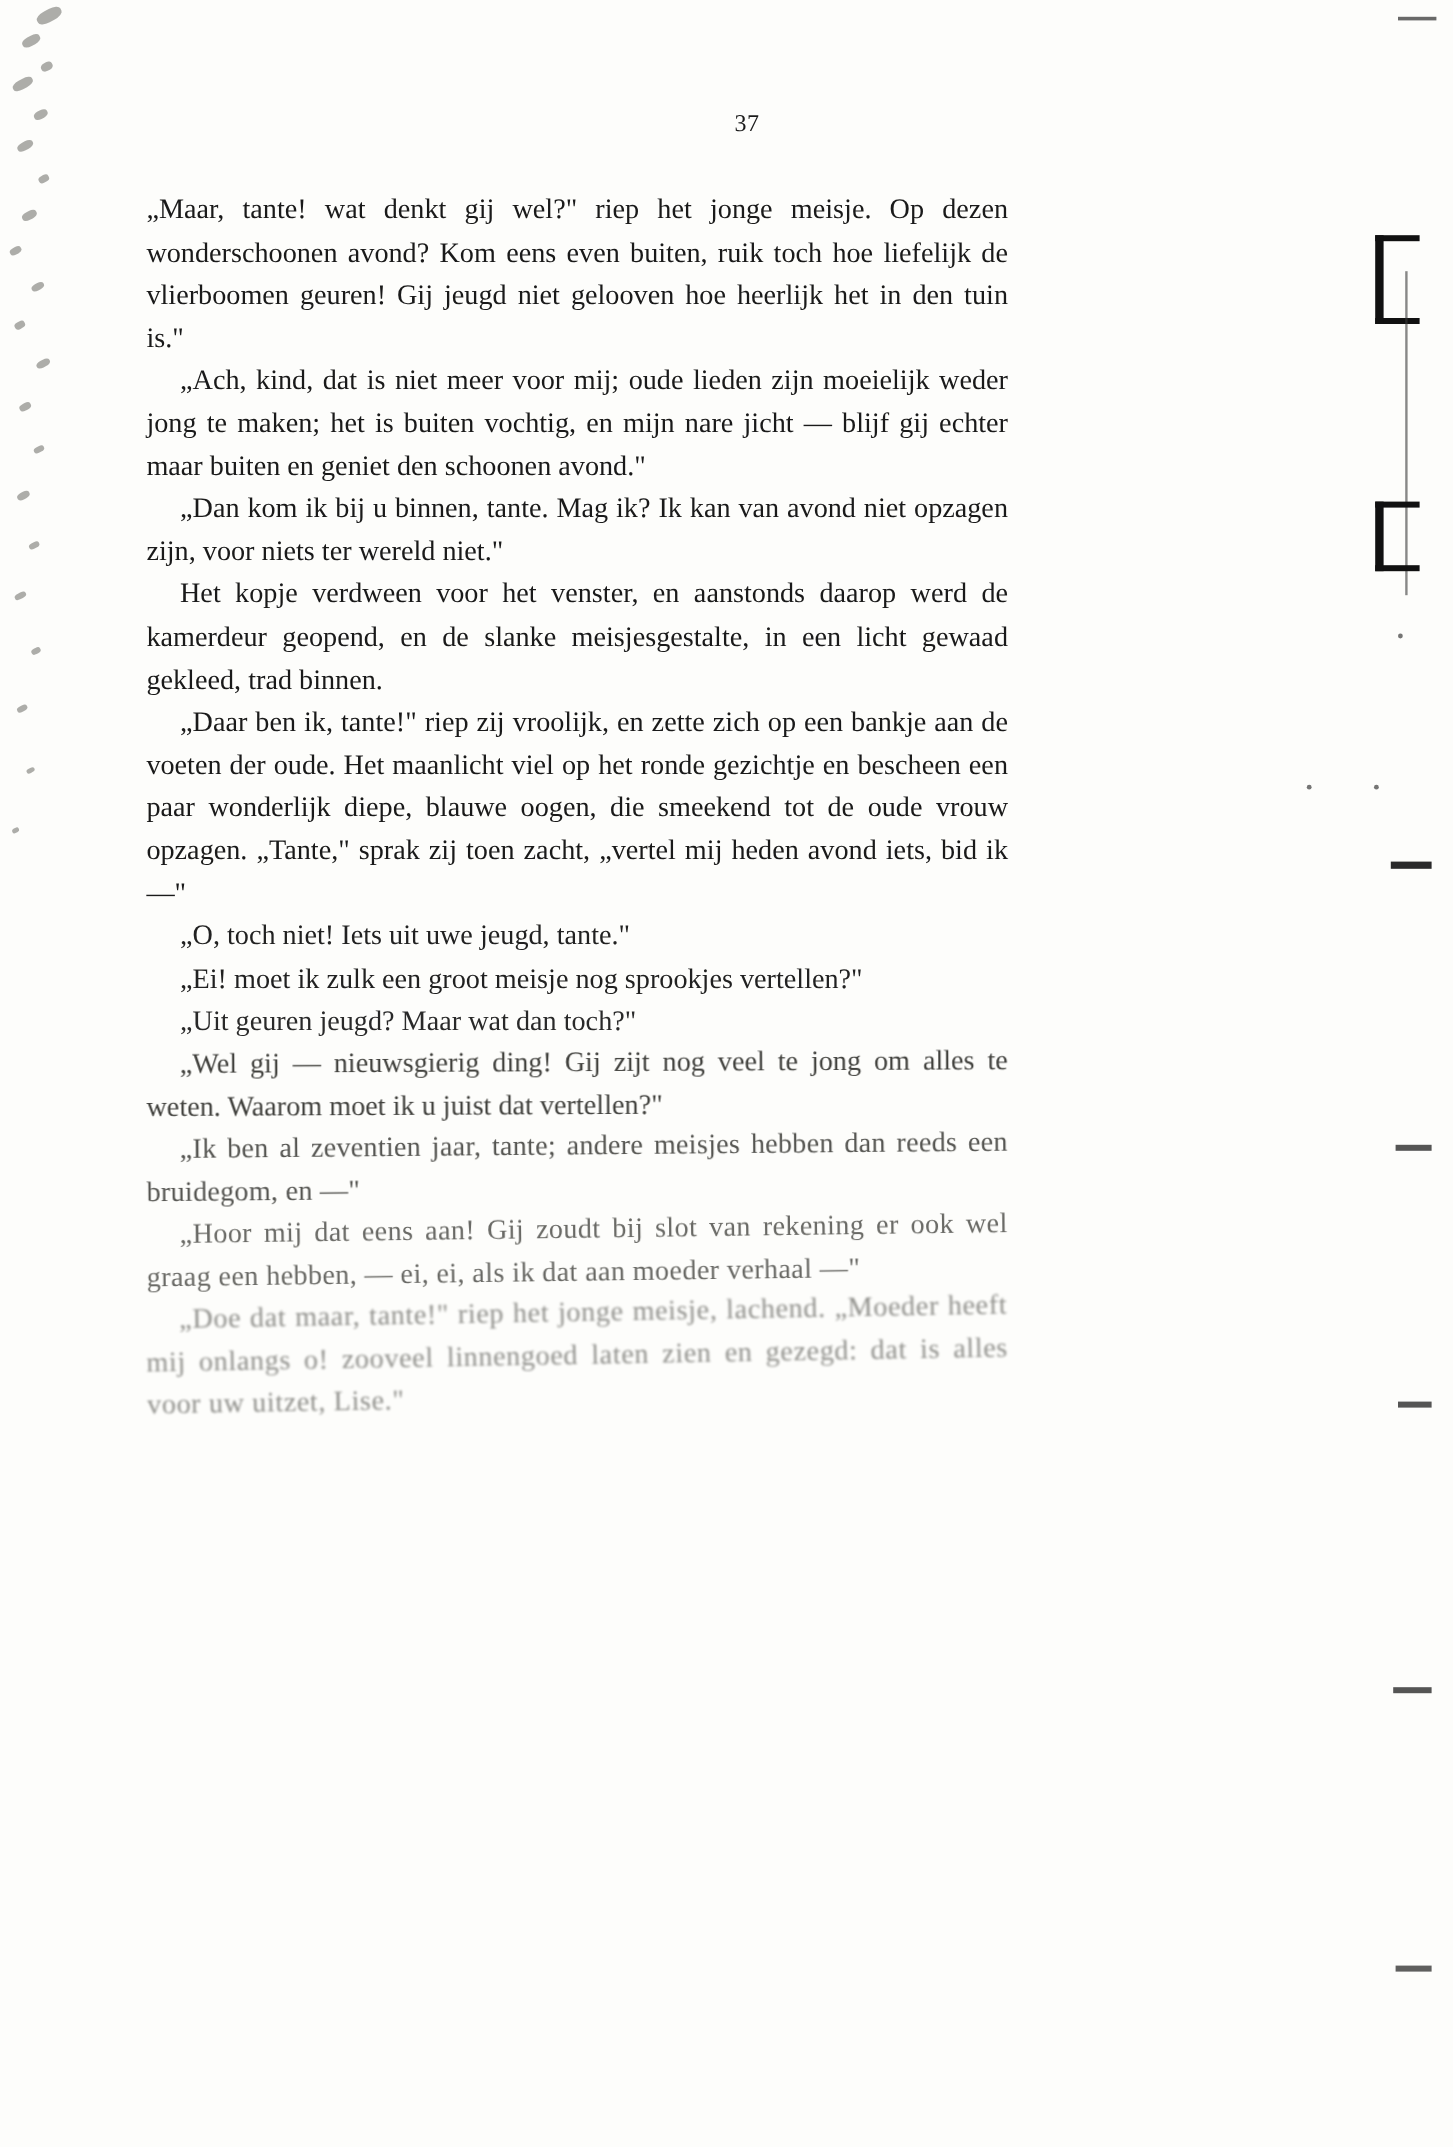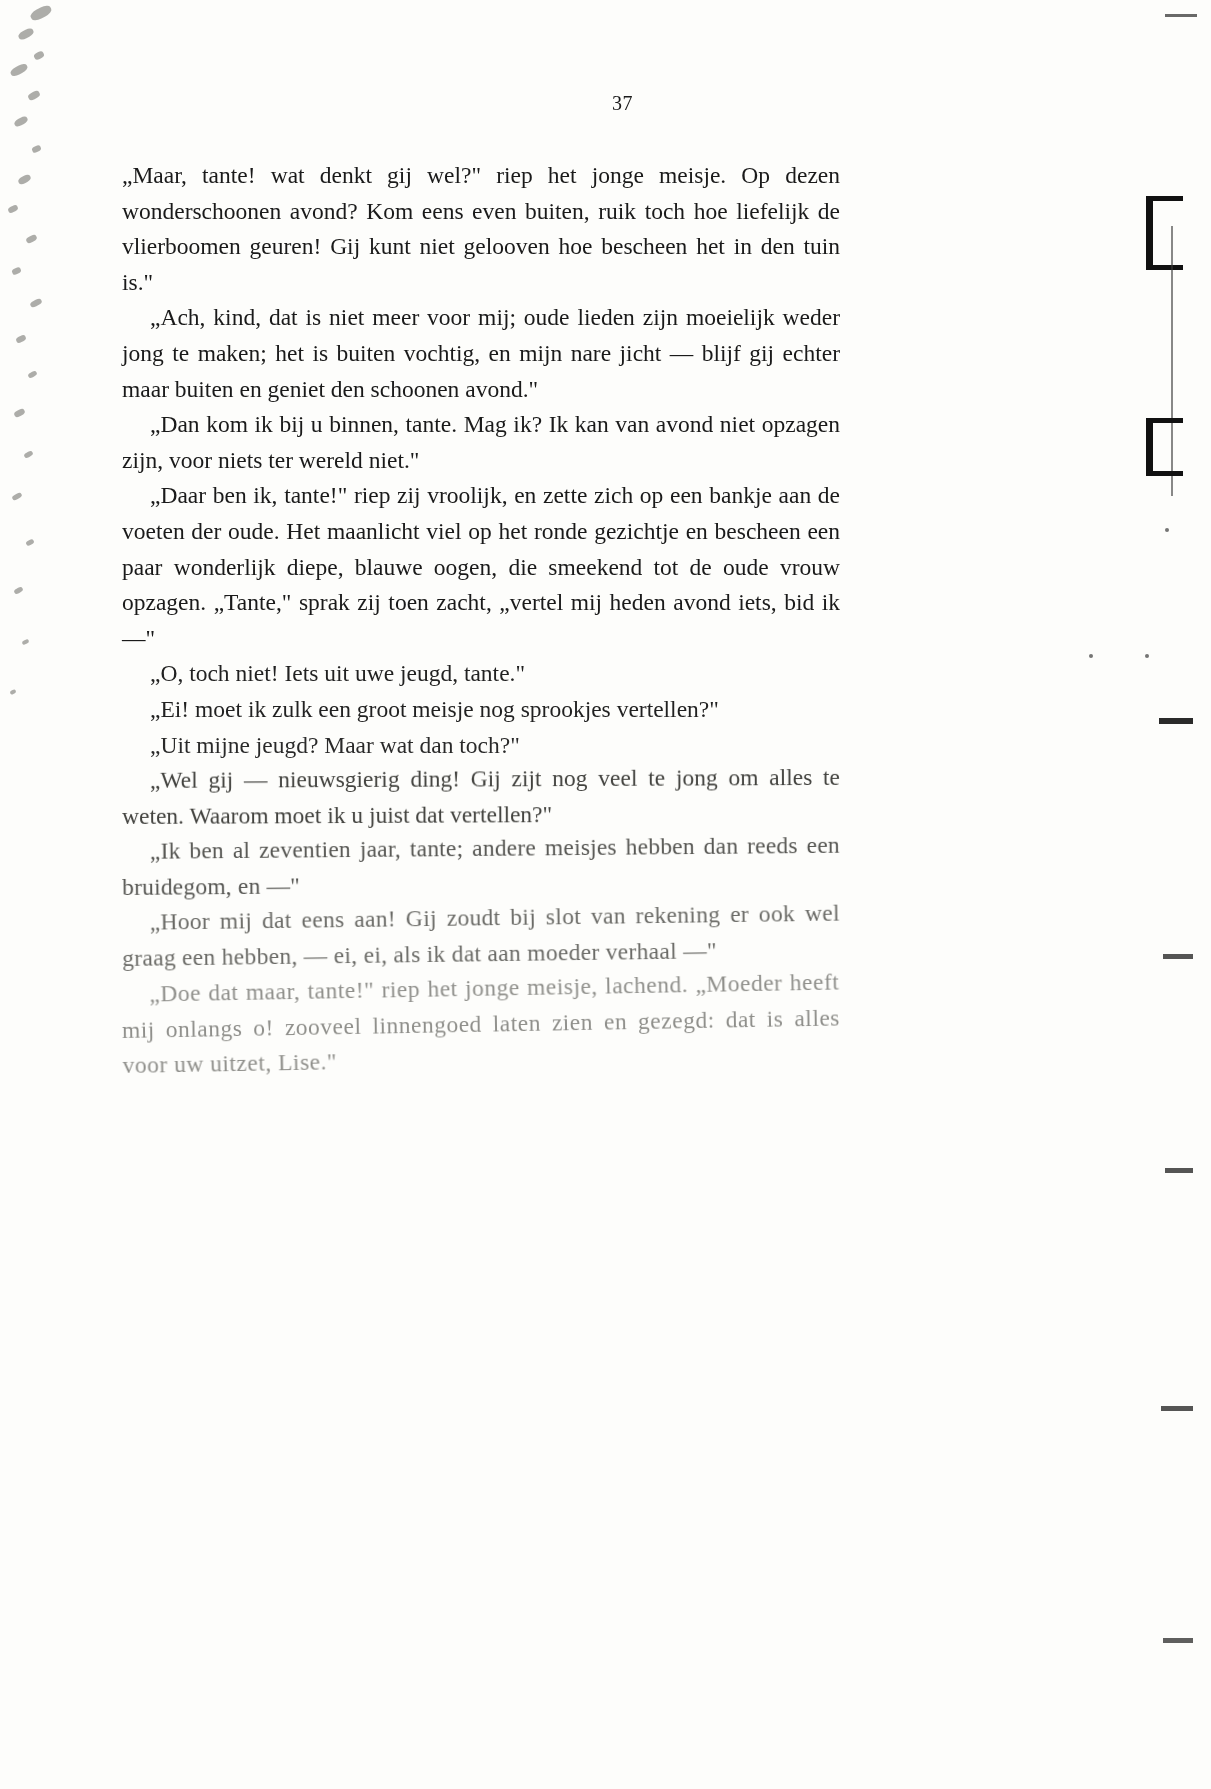--- a/index.html
+++ b/index.html
@@ -154,26 +154,27 @@
     <div class="rmark" style="right:18px; top:718px; width:34px; height:6px;"></div>
     <div class="rmark" style="right:18px; top:954px; width:30px; height:5px; opacity:.8;"></div>
     <div class="rmark" style="right:18px; top:1168px; width:28px; height:5px; opacity:.8;"></div>
     <div class="rmark" style="right:18px; top:1406px; width:32px; height:5px; opacity:.8;"></div>
     <div class="rmark" style="right:18px; top:1638px; width:30px; height:5px; opacity:.75;"></div>
   </div>
 
   <div class="folio">37</div>
 
   <div class="textblock">
-    <p class="noindent">„Maar, tante! wat denkt gij wel?" riep het jonge meisje. Op dezen wonderschoonen avond? Kom eens even buiten, ruik toch hoe liefelijk de vlierboomen geuren! Gij kunt niet gelooven hoe bescheen het in den tuin is."</p>
+    <p class="noindent">„Maar, tante! wat denkt gij wel?" riep het jonge meisje. Op dezen wonderschoonen avond? Kom eens even buiten, ruik toch hoe liefelijk de vlierboomen geuren! Gij jeugd niet gelooven hoe heerlijk het in den tuin is."</p>
     <p>„Ach, kind, dat is niet meer voor mij; oude lieden zijn moeielijk weder jong te maken; het is buiten vochtig, en mijn nare jicht — blijf gij echter maar buiten en geniet den schoonen avond."</p>
     <p>„Dan kom ik bij u binnen, tante. Mag ik? Ik kan van avond niet opzagen zijn, voor niets ter wereld niet."</p>
+    <p>Het kopje verdween voor het venster, en aanstonds daarop werd de kamerdeur geopend, en de slanke meisjesgestalte, in een licht gewaad gekleed, trad binnen.</p>
     <p>„Daar ben ik, tante!" riep zij vroolijk, en zette zich op een bankje aan de voeten der oude. Het maanlicht viel op het ronde gezichtje en bescheen een paar wonderlijk diepe, blauwe oogen, die smeekend tot de oude vrouw opzagen. „Tante," sprak zij toen zacht, „vertel mij heden avond iets, bid ik —"</p>
     <p class="f1">„O, toch niet! Iets uit uwe jeugd, tante."</p>
     <p class="f1">„Ei! moet ik zulk een groot meisje nog sprookjes vertellen?"</p>
-    <p class="f2">„Uit mijne jeugd? Maar wat dan toch?"</p>
+    <p class="f2">„Uit geuren jeugd? Maar wat dan toch?"</p>
     <p class="f3 blur1 tilt1">„Wel gij — nieuwsgierig ding! Gij zijt nog veel te jong om alles te weten. Waarom moet ik u juist dat vertellen?"</p>
     <p class="f4 blur1 tilt2">„Ik ben al zeventien jaar, tante; andere meisjes hebben dan reeds een bruidegom, en  —"</p>
     <p class="f5 blur2 tilt3">„Hoor mij dat eens aan! Gij zoudt bij slot van rekening er ook wel graag een hebben, — ei, ei, als ik dat aan moeder verhaal  —"</p>
     <p class="f7 blur3 tilt4">„Doe dat maar, tante!" riep het jonge meisje, lachend. „Moeder heeft mij onlangs o! zooveel linnengoed laten zien en gezegd: dat is alles voor uw uitzet, Lise."</p>
   </div>
 
 </div>
 
 </body></html>

